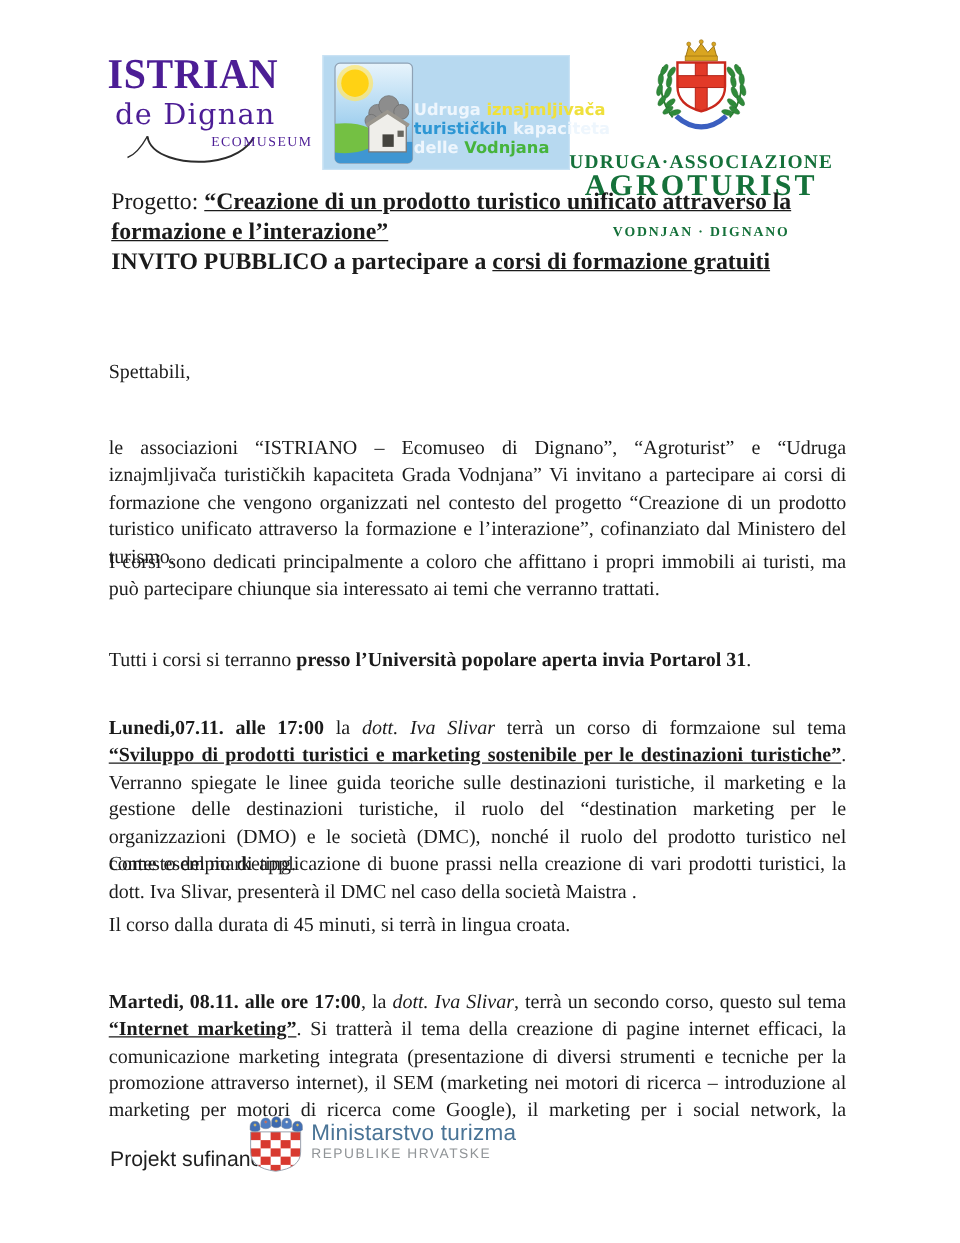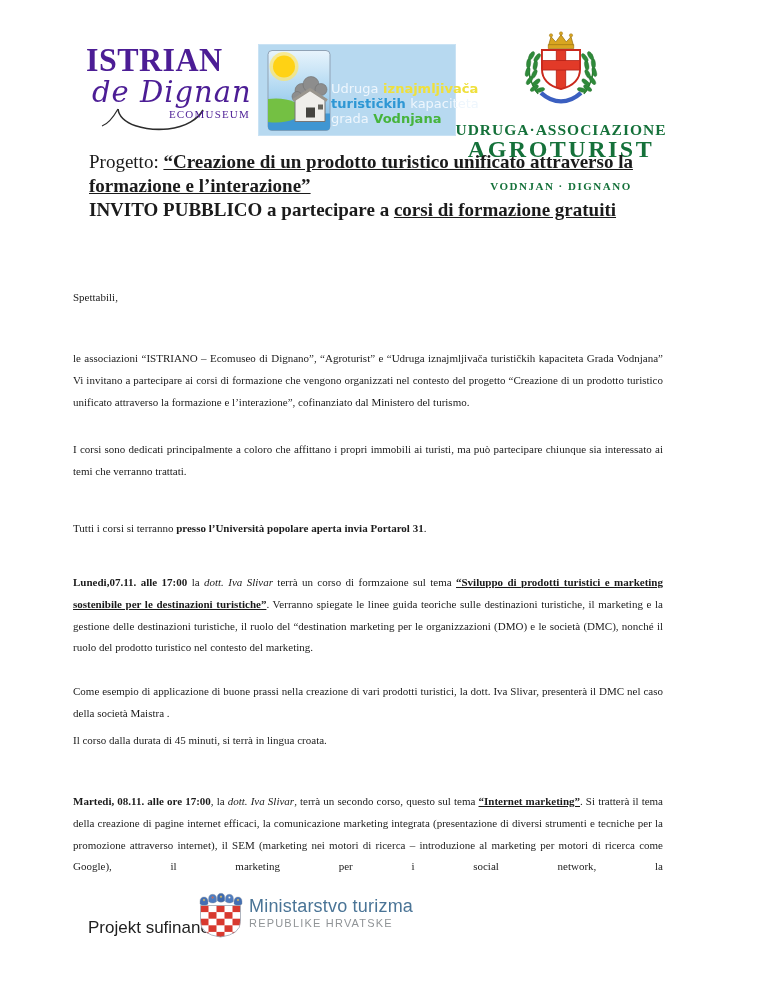--- a/index.html
+++ b/index.html
@@ -7,45 +7,45 @@
   .page {
     position:relative; width:768px; height:994px; margin:0 auto;
     background:#ffffff; overflow:hidden;
     font-family:"Liberation Serif", serif; color:var(--ink,#1b1b1b);
   }
   .abs { position:absolute; }
 
   
   .logo-istrian { left:86px; top:46px; width:178px; height:84px; color:#4c1d95; }
   .istrian-name  { position:absolute; left:0; top:-4px; font-weight:bold; font-size:34px; line-height:36px; letter-spacing:.5px; transform:scaleX(.94); transform-origin:left center; white-space:nowrap; }
-  .istrian-script{ position:absolute; left:6px; top:30px; font-family:"DejaVu Serif", serif; font-style:italic; font-size:29px; line-height:32px; letter-spacing:1px; white-space:nowrap; }
+  .istrian-script{ position:absolute; left:6px; top:30px; font-family:"DejaVu Serif", serif; font-size:23px; line-height:32px; letter-spacing:1px; white-space:nowrap; }
   .istrian-swash { position:absolute; left:12px; top:62px; width:108px; height:26px; }
   .istrian-sub   { position:absolute; right:14px; top:62px; font-size:11px; font-weight:normal; letter-spacing:1.2px; }
 
   .logo-udruga { left:258px; top:44px; width:198px; height:92px; background:var(--udruga_bg,#b7d9f0); border:1px solid #c9e2f4; }
   .udruga-pic  { position:absolute; left:8px; top:4px; width:64px; height:83px; }
   .udruga-text { position:absolute; left:72px; top:37px; font-family:"DejaVu Sans", sans-serif; font-size:13px; line-height:14.8px; font-weight:bold; white-space:nowrap; }
-  .u-pale   { color:var(--udruga_pale,#eef6fd); font-weight:normal; }
+  .u-pale   { color:var(--udruga_pale,#eef6fd); font-weight:bold; }
   .u-yellow { color:var(--udruga_yellow,#efe03c); }
   .u-blue   { color:var(--udruga_blue,#2e97d4); }
   .u-green  { color:var(--udruga_green,#46b43c); }
 
   .logo-agroturist { left:452px; top:31px; width:218px; height:132px; text-align:center; color:var(--agroturist_green,#15713a); }
   .crest { display:block; margin:0 auto; width:132px; height:80px; }
   .ag-l1 { font-size:15.5px; font-weight:bold; letter-spacing:1px;   line-height:16px; margin-top:11px; white-space:nowrap; }
   .ag-l2 { font-size:24px;   font-weight:bold; letter-spacing:2.5px; line-height:23px; white-space:nowrap; }
   .ag-l3 { font-size:11px;   font-weight:bold; letter-spacing:1.5px; line-height:11px; margin-top:20px; white-space:nowrap; }
 
   
   .title-project, .title-invito { left:89px; width:590px; text-align:left; font-size:19px; line-height:24px; }
   .title-project { top:150px; }
   .title-invito  { top:198px; }
 
   
-  .para { left:73px; width:590px; font-size:11px; line-height:21.8px; text-align:justify; }
+  .para { left:87px; width:590px; font-size:16px; line-height:21.8px; text-align:justify; }
   .b { font-weight:bold; }
   .i { font-style:italic; }
   .u { text-decoration:underline; }
   .p1 { top:287px; } .p2 { top:348px; } .p3 { top:439px; } .p4 { top:518px; }
   .p5 { top:572px; } .p6 { top:681px; } .p7 { top:730px; } .p8 { top:791px; text-align-last:justify; }
 
   
   .footer-label { left:88px; top:918px; font-family:"Liberation Sans", sans-serif; font-size:17px; color:#1f1f1f; }
   .coat { left:198px; top:892px; width:45px; height:48px; }
   .ministry { left:249px; top:897px; font-family:"Liberation Sans", sans-serif; }
@@ -95,21 +95,21 @@
           <path d="M28,50 L43,40.5 L58,50 L58,72 L28,72 Z" fill="#efeeea" stroke="#777" stroke-width="1"></path>
           <path d="M26,51 L43,40 L60,51" fill="none" stroke="#9a968e" stroke-width="3"></path>
           <rect x="39" y="58" width="9" height="10" fill="#45443f"></rect>
           <rect x="51" y="55" width="5" height="5" fill="#66655e"></rect>
         </g>
       </g>
     </svg>
     <div class="udruga-text">
       <div><span class="u-pale">Udruga</span> <span class="u-yellow">iznajmljivača</span></div>
       <div><span class="u-blue">turističkih</span> <span class="u-pale">kapaciteta</span></div>
-      <div><span class="u-pale">grada</span> <span class="u-green">Vodnjana</span></div>
+      <div><span class="u-pale">delle</span> <span class="u-green">Vodnjana</span></div>
     </div>
   </div>
 
   <div class="logo-agroturist abs">
     <svg class="crest" viewBox="0 0 130 84">
       <defs>
         <clipPath id="sh">
             <path d="M45,20 h40 v20 q0,16 -20,21 q-20,-5 -20,-21 z"></path>
           </clipPath>
       </defs>

